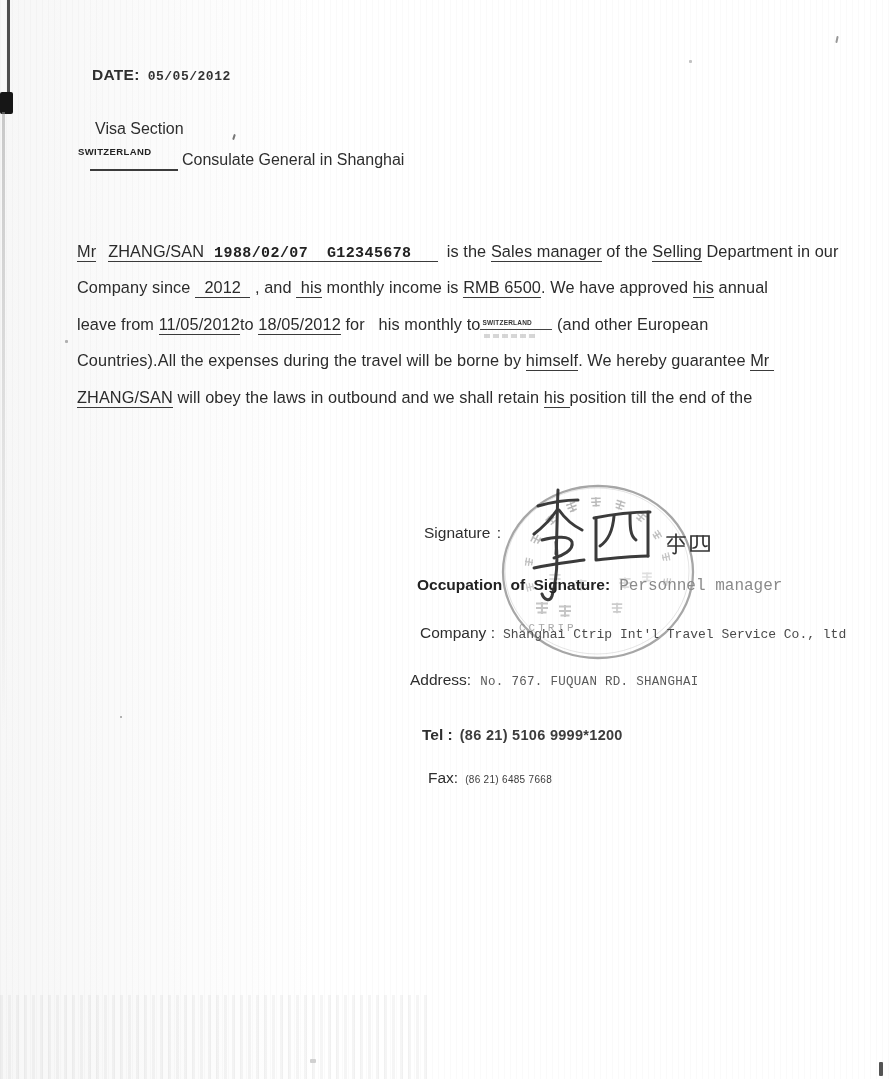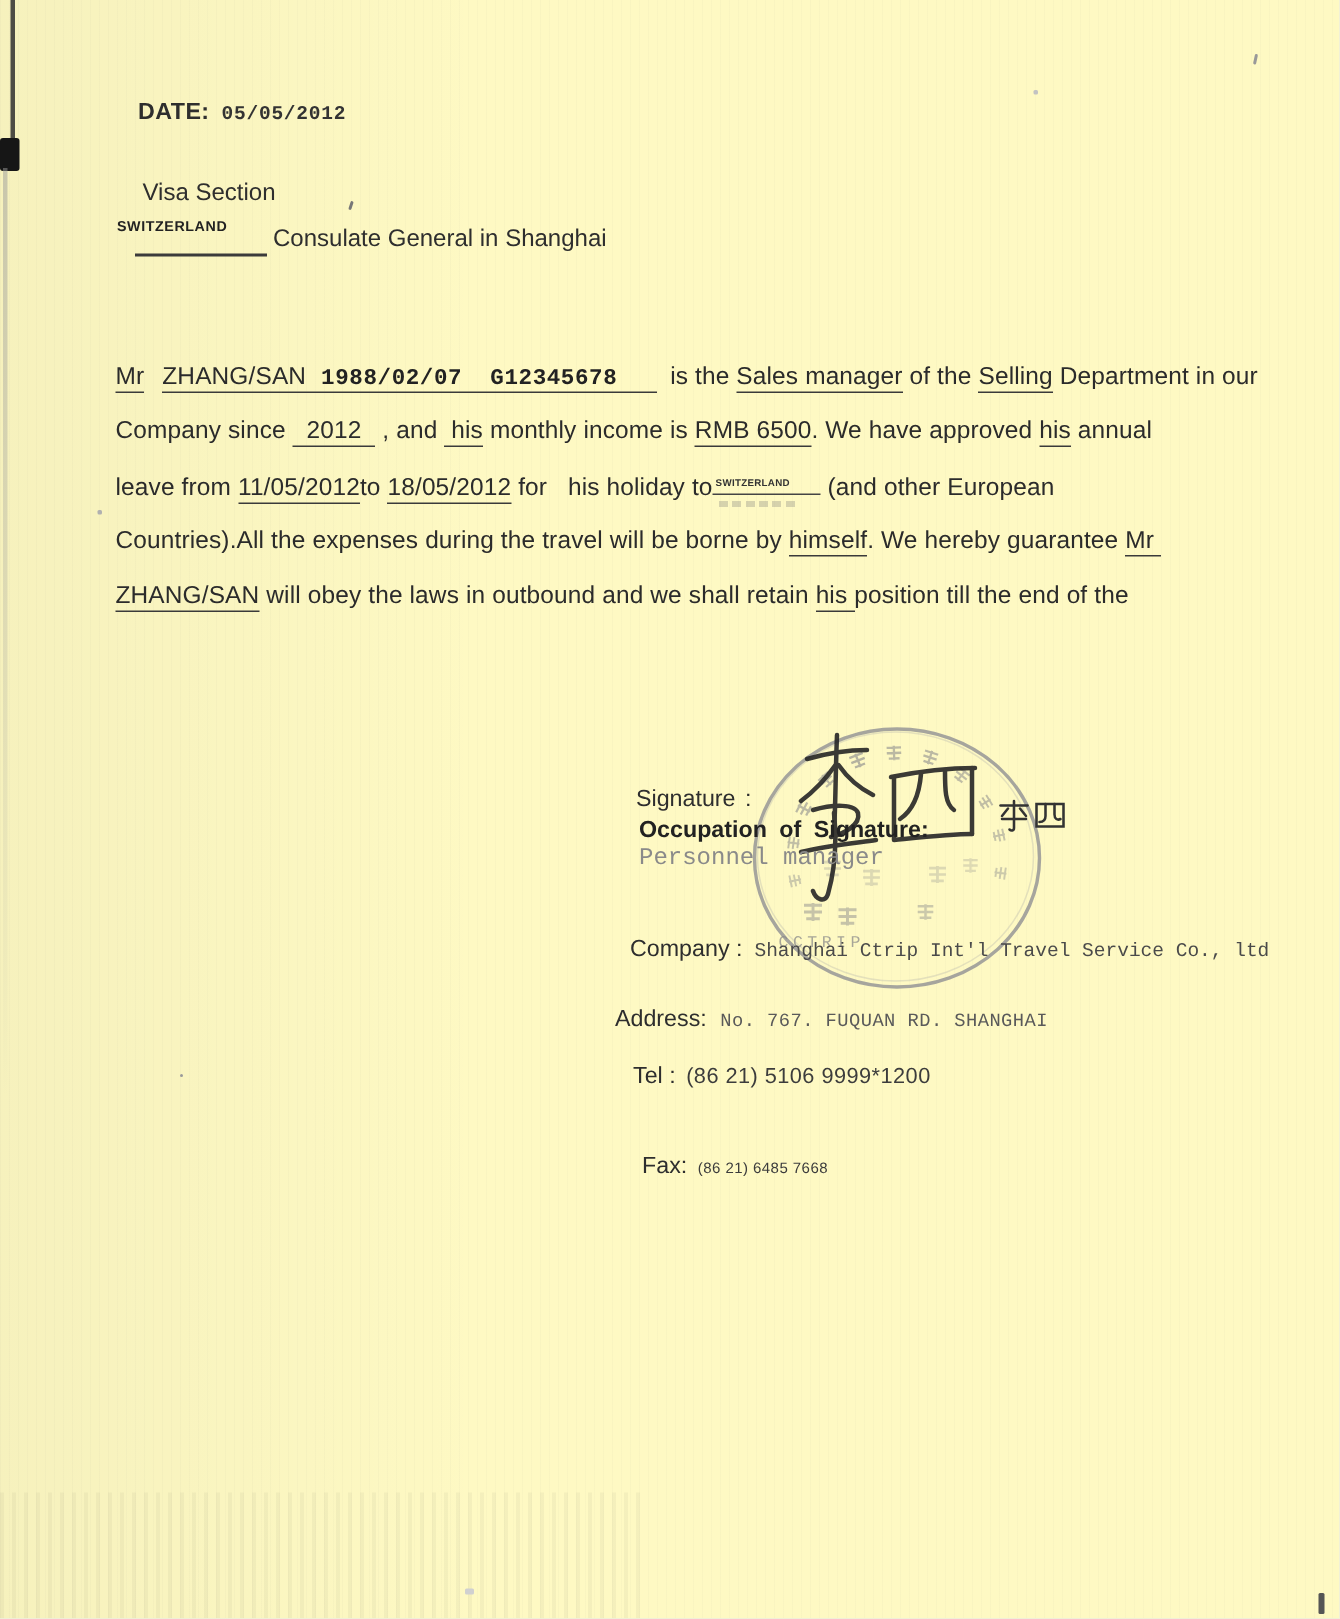--- a/index.html
+++ b/index.html
@@ -1,18 +1,18 @@
 <!DOCTYPE html>
 <html><head>
 <meta charset="utf-8">
 <style>
   html,body{margin:0;padding:0;background:#e8e8e8;}
   .page{
     position:relative;width:893px;height:1079px;margin:0 auto;
-    background:#fef9c3;overflow:hidden;
+    background:#ffffff;overflow:hidden;
     font-family:"Liberation Sans",sans-serif;color:#2e2e2e;
   }
   .page::before{
     content:"";position:absolute;inset:0;pointer-events:none;
     background:repeating-linear-gradient(90deg,rgba(120,120,120,.035) 0 1px,transparent 1px 6px);
   }
   .shade-left{position:absolute;left:0;top:0;width:440px;height:100%;
     background:linear-gradient(90deg,rgba(0,0,0,.03),rgba(0,0,0,0) 75%);pointer-events:none;}
   .shade-bottom{position:absolute;left:0;top:995px;width:430px;height:84px;opacity:.75;pointer-events:none;
     background:repeating-linear-gradient(90deg,rgba(0,0,0,.05) 0 3px,rgba(0,0,0,0) 3px 8px);}
@@ -52,30 +52,30 @@
   .dest-blank{display:inline-block;width:72px;height:14px;border-bottom:1.6px solid #444;
     position:relative;vertical-align:baseline;}
   .dest-blank .tiny{position:absolute;left:2px;top:-2px;font-size:6.5px;font-weight:700;
     letter-spacing:.2px;color:#333;white-space:nowrap;}
   .dest-blank .ghost{position:absolute;left:4px;bottom:-9px;width:52px;height:4px;opacity:.3;
     background:repeating-linear-gradient(90deg,#777 0 6px,transparent 6px 9px);}
 
   
   .row{display:flex;align-items:baseline;}
   .r-sig{left:424px;top:524px;font-size:15.5px;word-spacing:2px;}
-  .r-occ{left:417px;top:545px;font-size:15.5px;font-weight:600;word-spacing:4px;color:#222;flex-direction:column;}
+  .r-occ{left:417px;top:576px;font-size:15.5px;font-weight:600;word-spacing:4px;color:#222;}
   .r-occ .val{font-weight:400;font-family:"Liberation Mono","DejaVu Sans Mono",monospace;
     font-size:16px;color:#8a8a8a;margin-left:9px;word-spacing:0;}
   .r-com{left:420px;top:624px;font-size:15.5px;}
   .r-com .val{font-family:"Liberation Mono","DejaVu Sans Mono",monospace;font-size:13px;
     color:#4a4a4a;margin-left:8px;}
   .r-addr{left:410px;top:671px;font-size:15.5px;}
   .r-addr .val{font-family:"Liberation Mono","DejaVu Sans Mono",monospace;font-size:12.5px;
     color:#5a5a5a;margin-left:9px;letter-spacing:.3px;}
-  .r-tel{left:422px;top:709px;font-size:15.5px;}
+  .r-tel{left:422px;top:726px;font-size:15.5px;font-weight:bold;}
   .r-tel .val{font-size:14.5px;color:#3c3c3c;margin-left:7px;letter-spacing:.3px;}
   .r-fax{left:428px;top:769px;font-size:15.5px;}
   .r-fax .val{font-size:10px;color:#3c3c3c;margin-left:7px;letter-spacing:.3px;}
 
   .stamp-svg{left:497px;top:481px;}
   .hand-sig-svg{left:526px;top:484px;}
   .printed-name-svg{left:664px;top:532px;}
 </style>
 </head>
 <body>
@@ -100,21 +100,21 @@
   </div>
 
   <div class="abs visa-section">Visa Section</div>
   <div class="abs country-name">SWITZERLAND</div>
   <div class="abs country-underline"></div>
   <div class="abs consulate">Consulate General in Shanghai</div>
 
   <div class="abs body-par">
     <div class="bline"><span class="u">Mr</span><span class="u name-group"><span>ZHANG/SAN</span><span class="dob-pass">1988/02/07  G12345678</span><span class="tail-blank"></span></span><span>  is the </span><span class="u">Sales manager</span><span> of the </span><span class="u">Selling</span><span> Department in our</span></div>
     <div class="bline"><span>Company since </span><span class="u">  2012  </span><span> , and </span><span class="u"> his</span><span> monthly income is </span><span class="u">RMB 6500</span><span>. We have approved </span><span class="u">his</span><span> annual</span></div>
-    <div class="bline"><span>leave from </span><span class="u">11/05/2012</span><span>to </span><span class="u">18/05/2012</span><span> for   his holiday to</span><span class="dest-blank"><span class="tiny">SWITZERLAND</span><span class="ghost"></span></span><span> (and other European</span></div>
+    <div class="bline"><span>leave from </span><span class="u">11/05/2012</span><span>to </span><span class="u">18/05/2012</span><span> for   his monthly to</span><span class="dest-blank"><span class="tiny">SWITZERLAND</span><span class="ghost"></span></span><span> (and other European</span></div>
     <div class="bline"><span>Countries).All the expenses during the travel will be borne by </span><span class="u">himself</span><span>. We hereby guarantee </span><span class="u">Mr </span></div>
     <div class="bline"><span class="u">ZHANG/SAN</span><span> will obey the laws in outbound and we shall retain </span><span class="u">his </span><span>position till the end of the</span></div>
   </div>
 
   <svg class="abs stamp-svg" width="202" height="182" viewBox="0 0 202 182" role="img" aria-label="专用">
     <defs>
       <g id="pg" stroke="#8d8d8d" stroke-width="1.3" fill="none">
         <path d="M-4 -3 H4 M-4 0 H4 M0 -4 V4 M-3 3 H3"></path>
       </g>
     </defs>

